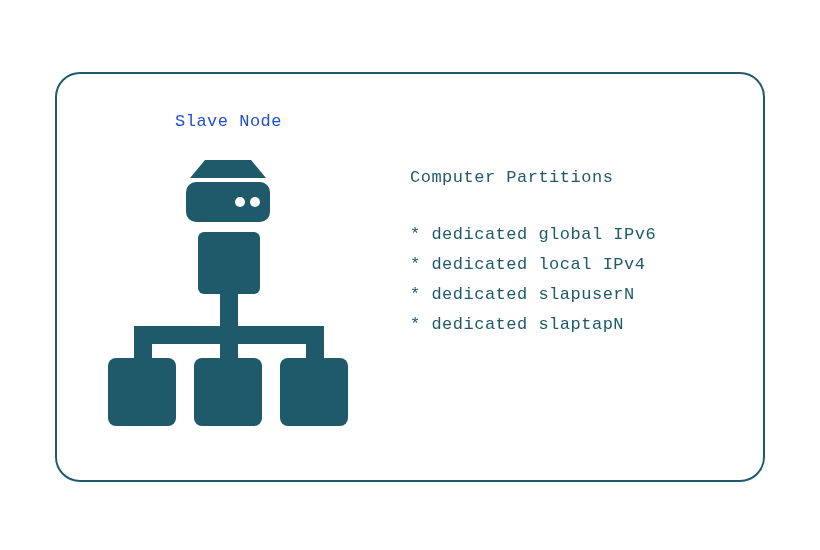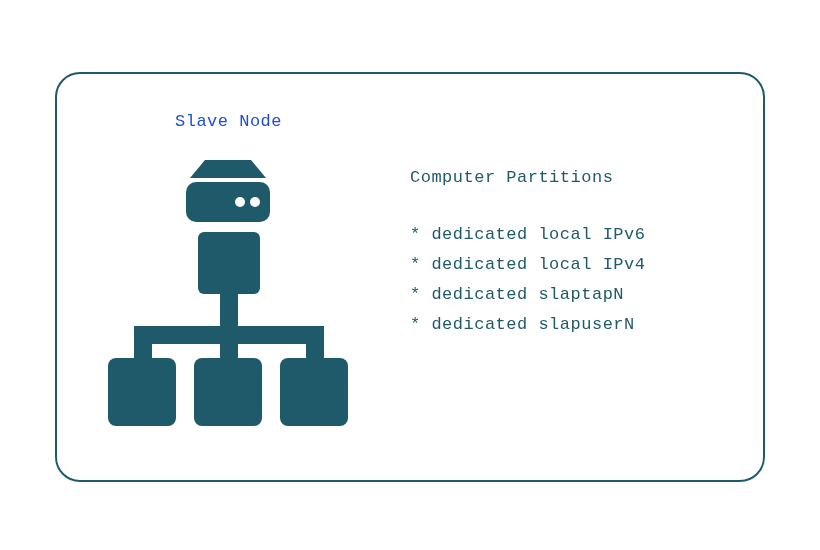--- a/index.html
+++ b/index.html
@@ -85,17 +85,17 @@
       <rect x="10" y="208" width="68" height="68" rx="8" ry="8"></rect>
       <rect x="96" y="208" width="68" height="68" rx="8" ry="8"></rect>
       <rect x="182" y="208" width="68" height="68" rx="8" ry="8"></rect>
     </g>
   </svg>
 </div>
 
 <div class="partitions-title">Computer Partitions</div>
 
 <div class="partitions-list">
-  <div>* dedicated local IPv6</div>
+  <div>* dedicated global IPv6</div>
   <div>* dedicated local IPv4</div>
+  <div>* dedicated slapuserN</div>
   <div>* dedicated slaptapN</div>
-  <div>* dedicated slapuserN</div>
 </div>
 
 </body></html>

